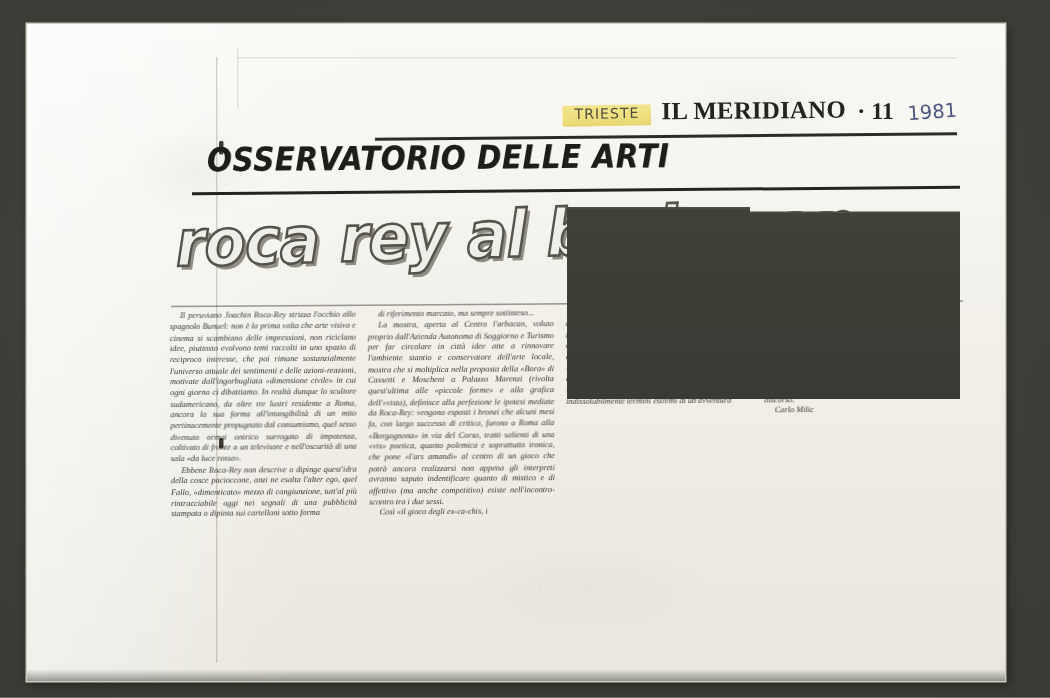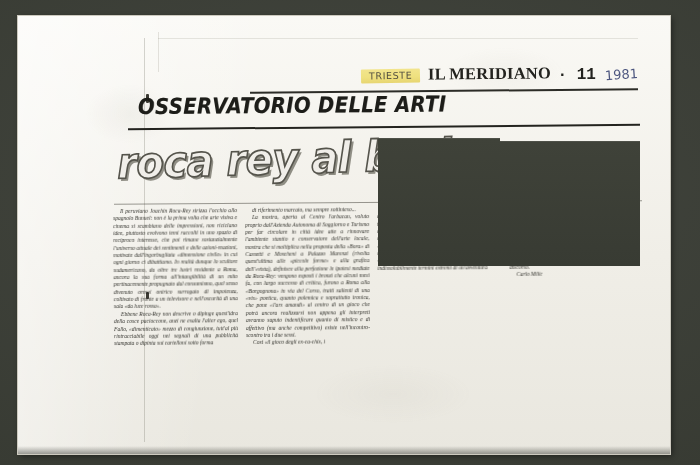--- a/index.html
+++ b/index.html
@@ -50,21 +50,21 @@
     display:inline-block;padding:1px 8px 2px 8px;
     background:linear-gradient(to bottom,#f2e488 0%,#efe07a 55%,#e7d46a 100%);
     color:#4a4636;font-family:"DejaVu Sans",sans-serif;font-size:9.5px;
     letter-spacing:.6px;transform:rotate(-1.1deg);
     border-radius:1px;opacity:.95;
   }
   .paper-name{
     font-family:"Liberation Serif",serif;font-weight:700;font-size:16.5px;
     color:#23231f;letter-spacing:.2px;transform:rotate(-.5deg);white-space:nowrap;
   }
-  .issue-no{font-family:Liberation Mono, monospace;font-weight:700;font-size:16px;color:#23231f;}
+  .issue-no{font-family:Liberation Serif, serif;font-weight:700;font-size:16px;color:#23231f;}
   .year-hand{
     font-family:"DejaVu Sans",sans-serif;font-size:13px;color:#2f3a6b;
     transform:rotate(-4deg);margin-left:2px;opacity:.85;
   }
   .rule-top{position:absolute;left:232px;top:74px;width:388px;height:1.6px;
     background:#2c2c27;transform:rotate(-.55deg);}
 
   
   .section-head{
     position:absolute;left:0;top:78px;width:548px;text-align:center;

